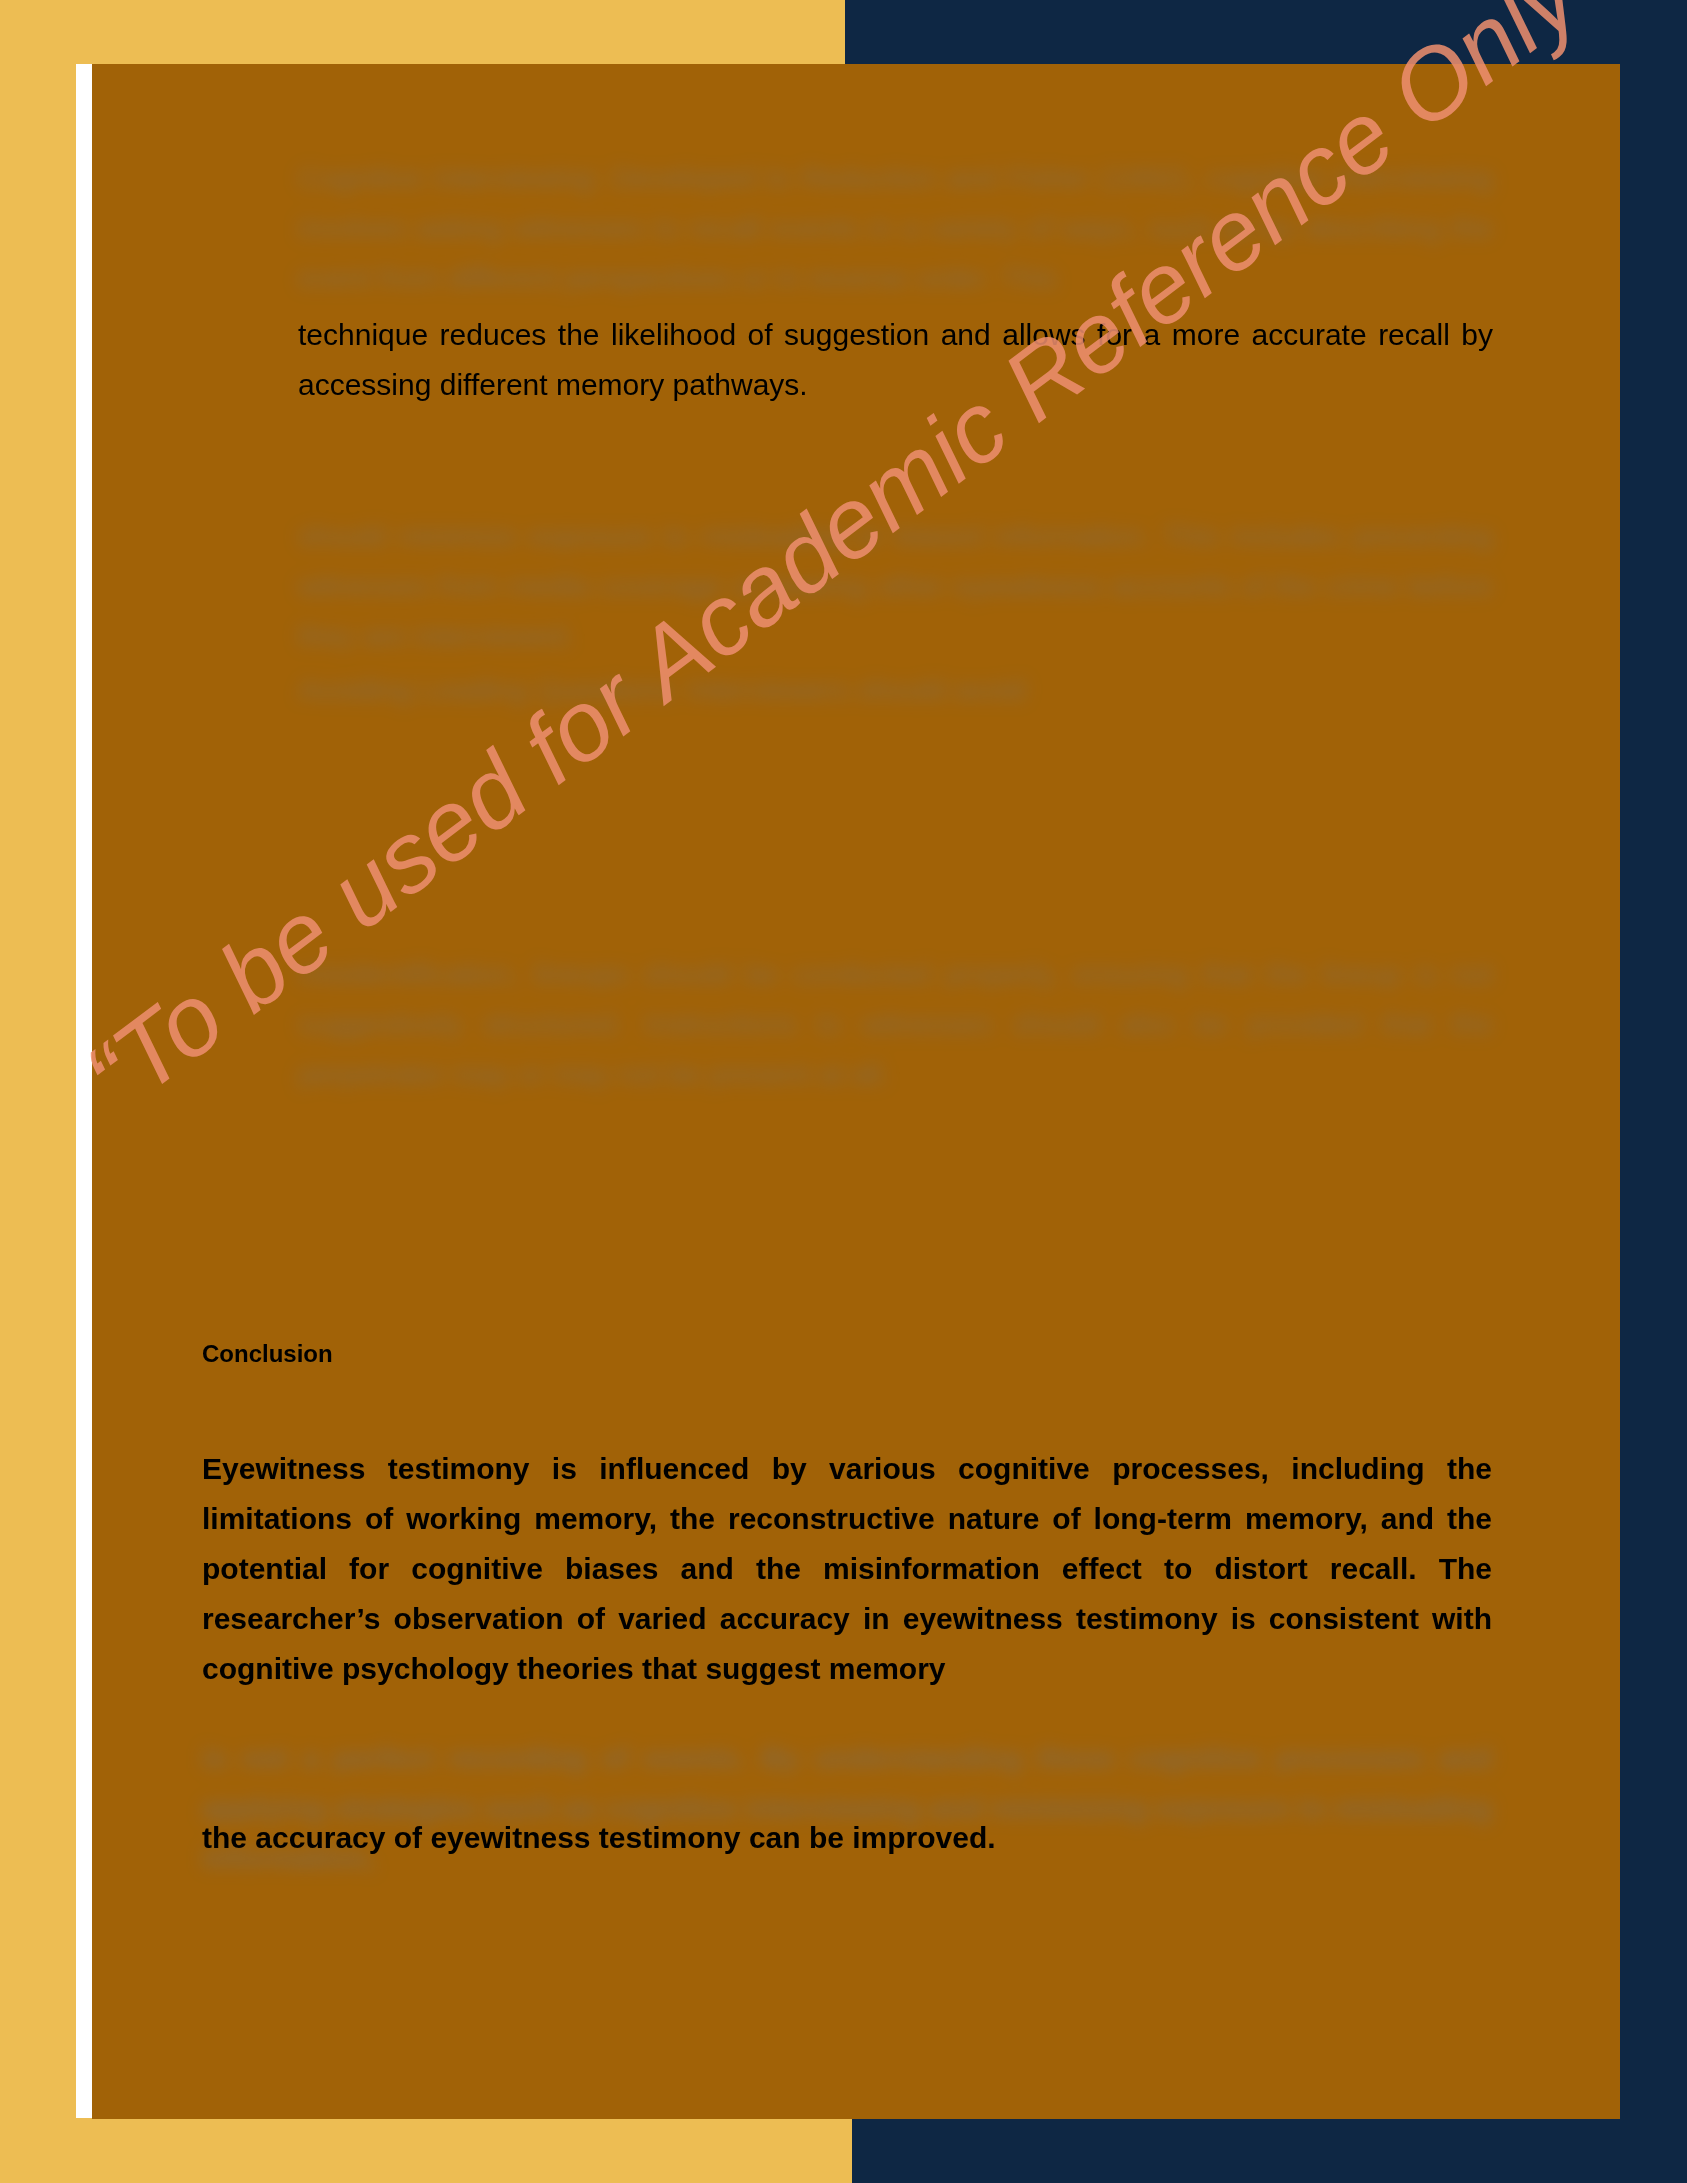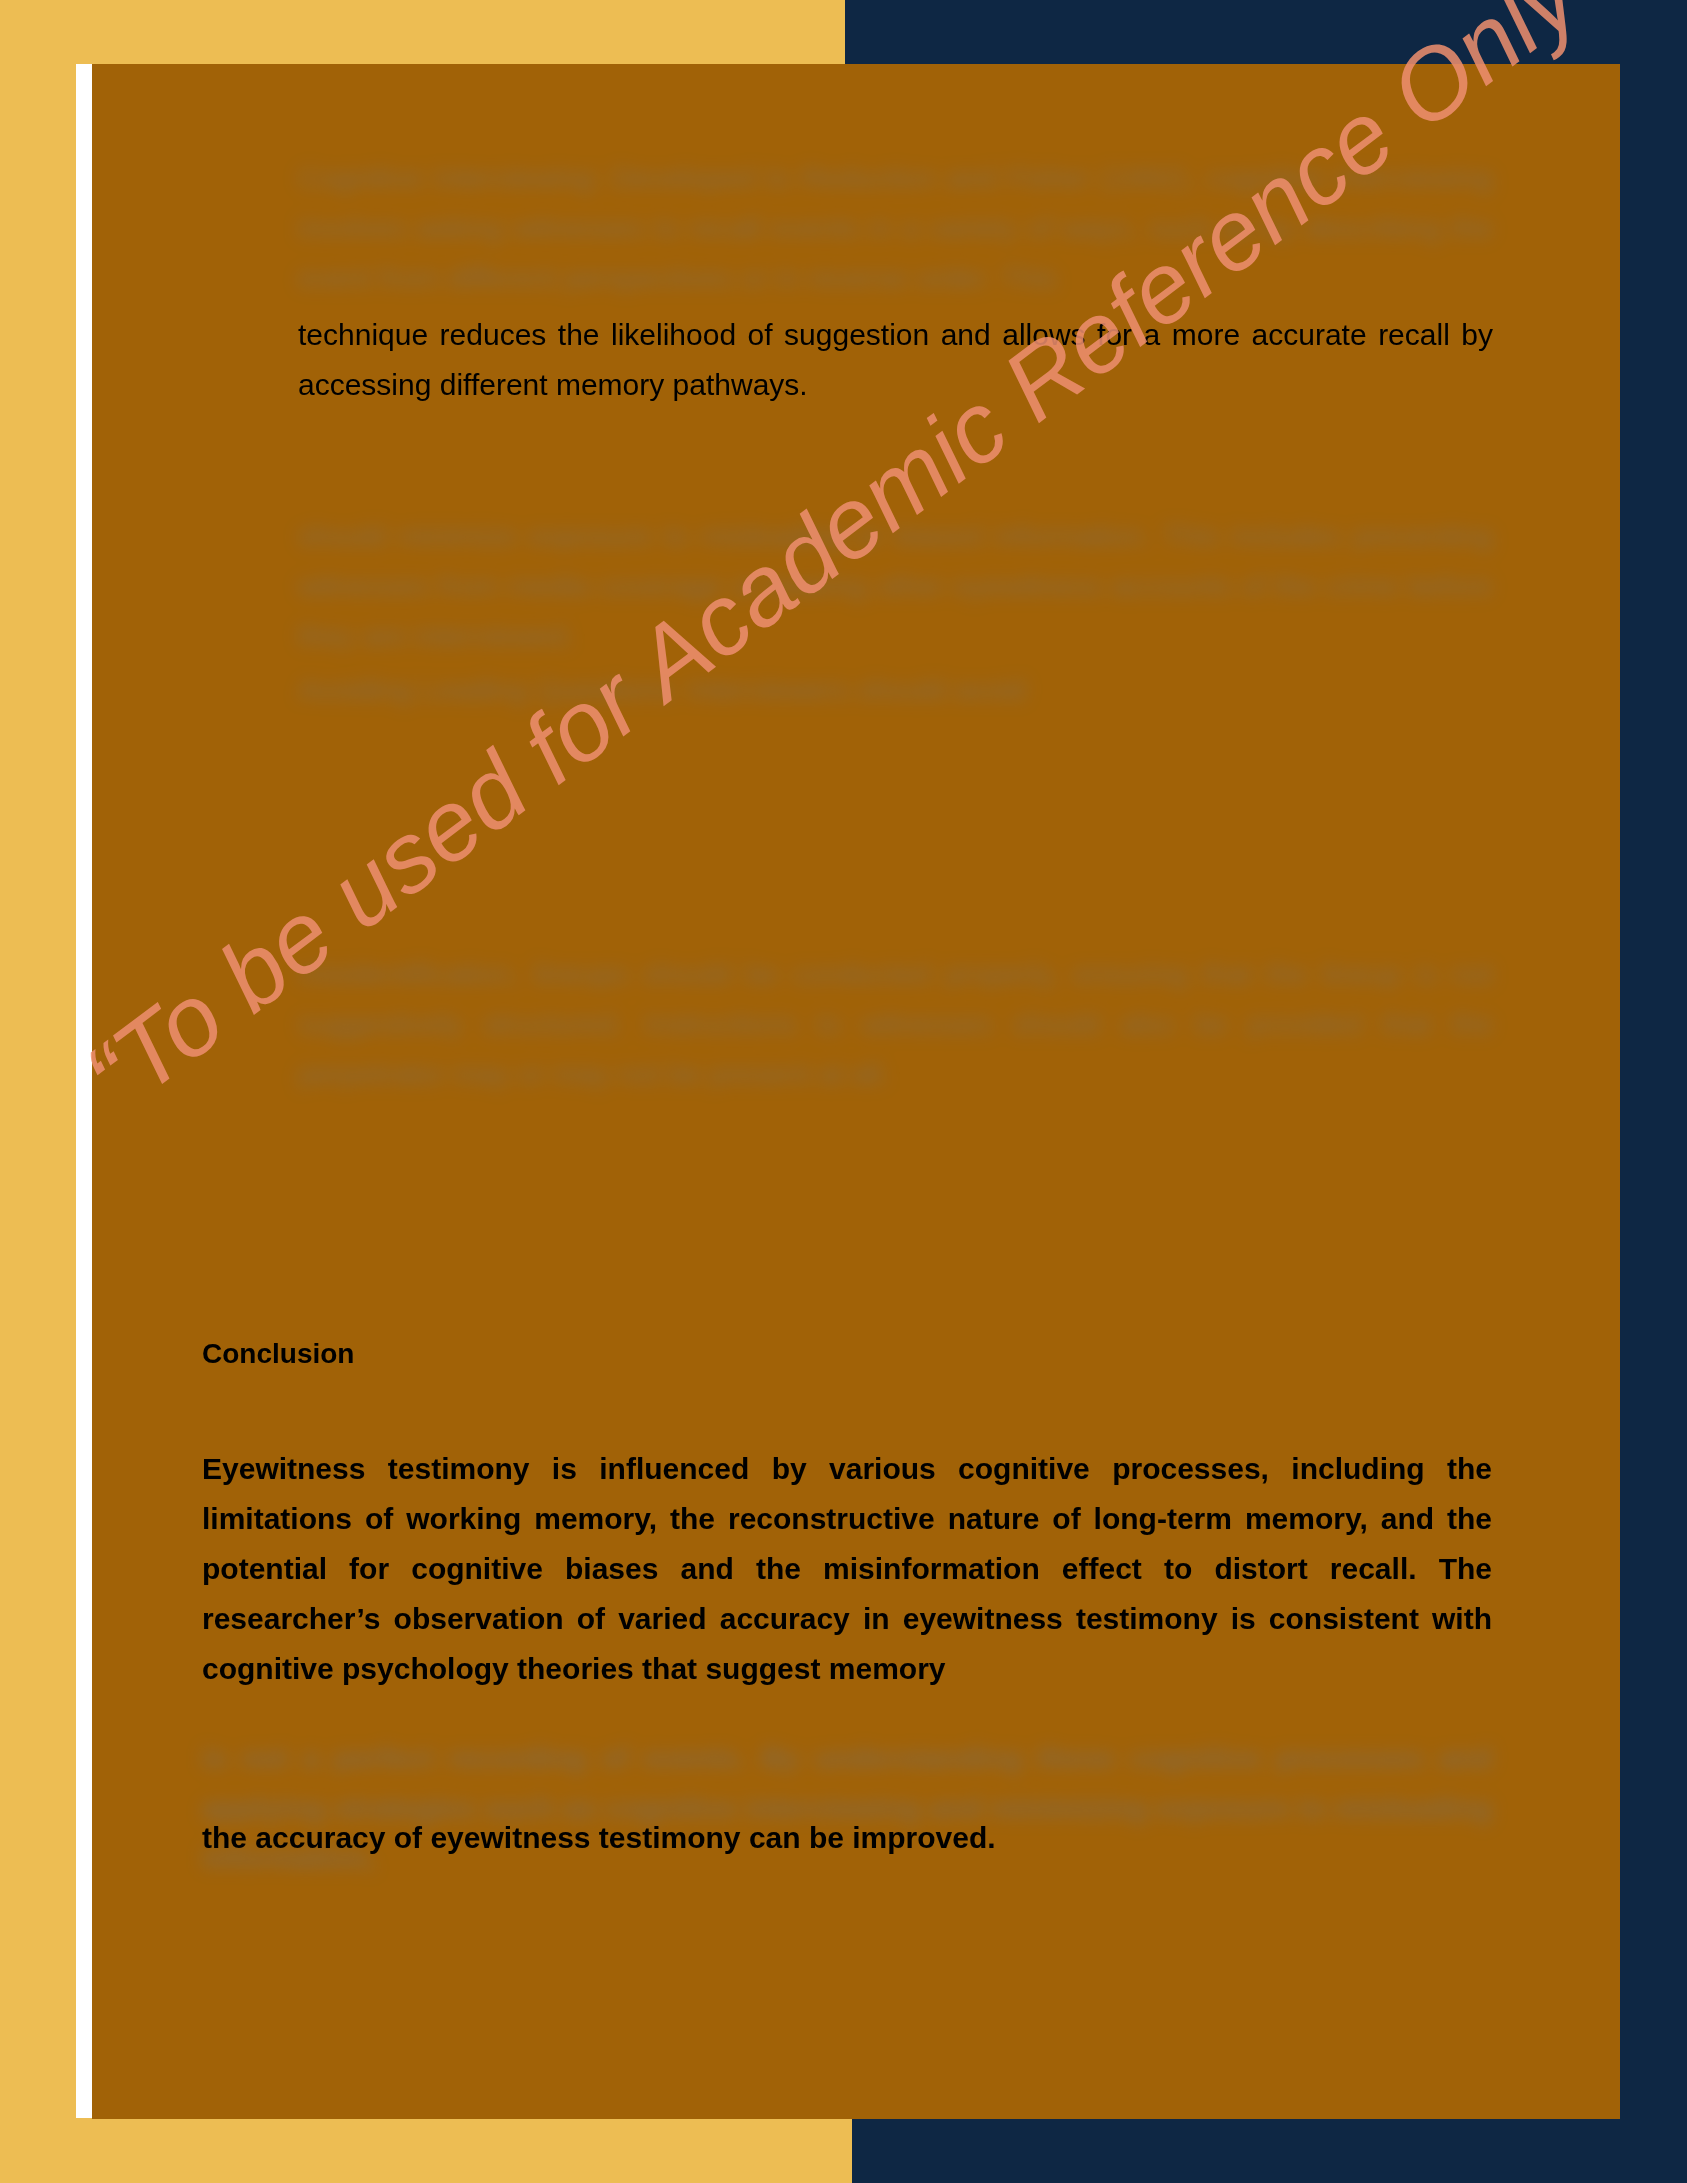--- a/index.html
+++ b/index.html
@@ -87,21 +87,21 @@
   .col-full {
     left: 110px;
     width: 1290px;
     font-weight: bold;
   }
 
   .heading {
     position: absolute;
     left: 110px;
     font-family: "Liberation Sans", sans-serif;
-    font-size: 28px;
+    font-size: 24px;
     font-weight: bold;
     line-height: 41px;
     color: #000000;
   }
 
   
   .blur-block {
     position: absolute;
     filter: blur(7.3px);
     opacity: 0.62;

